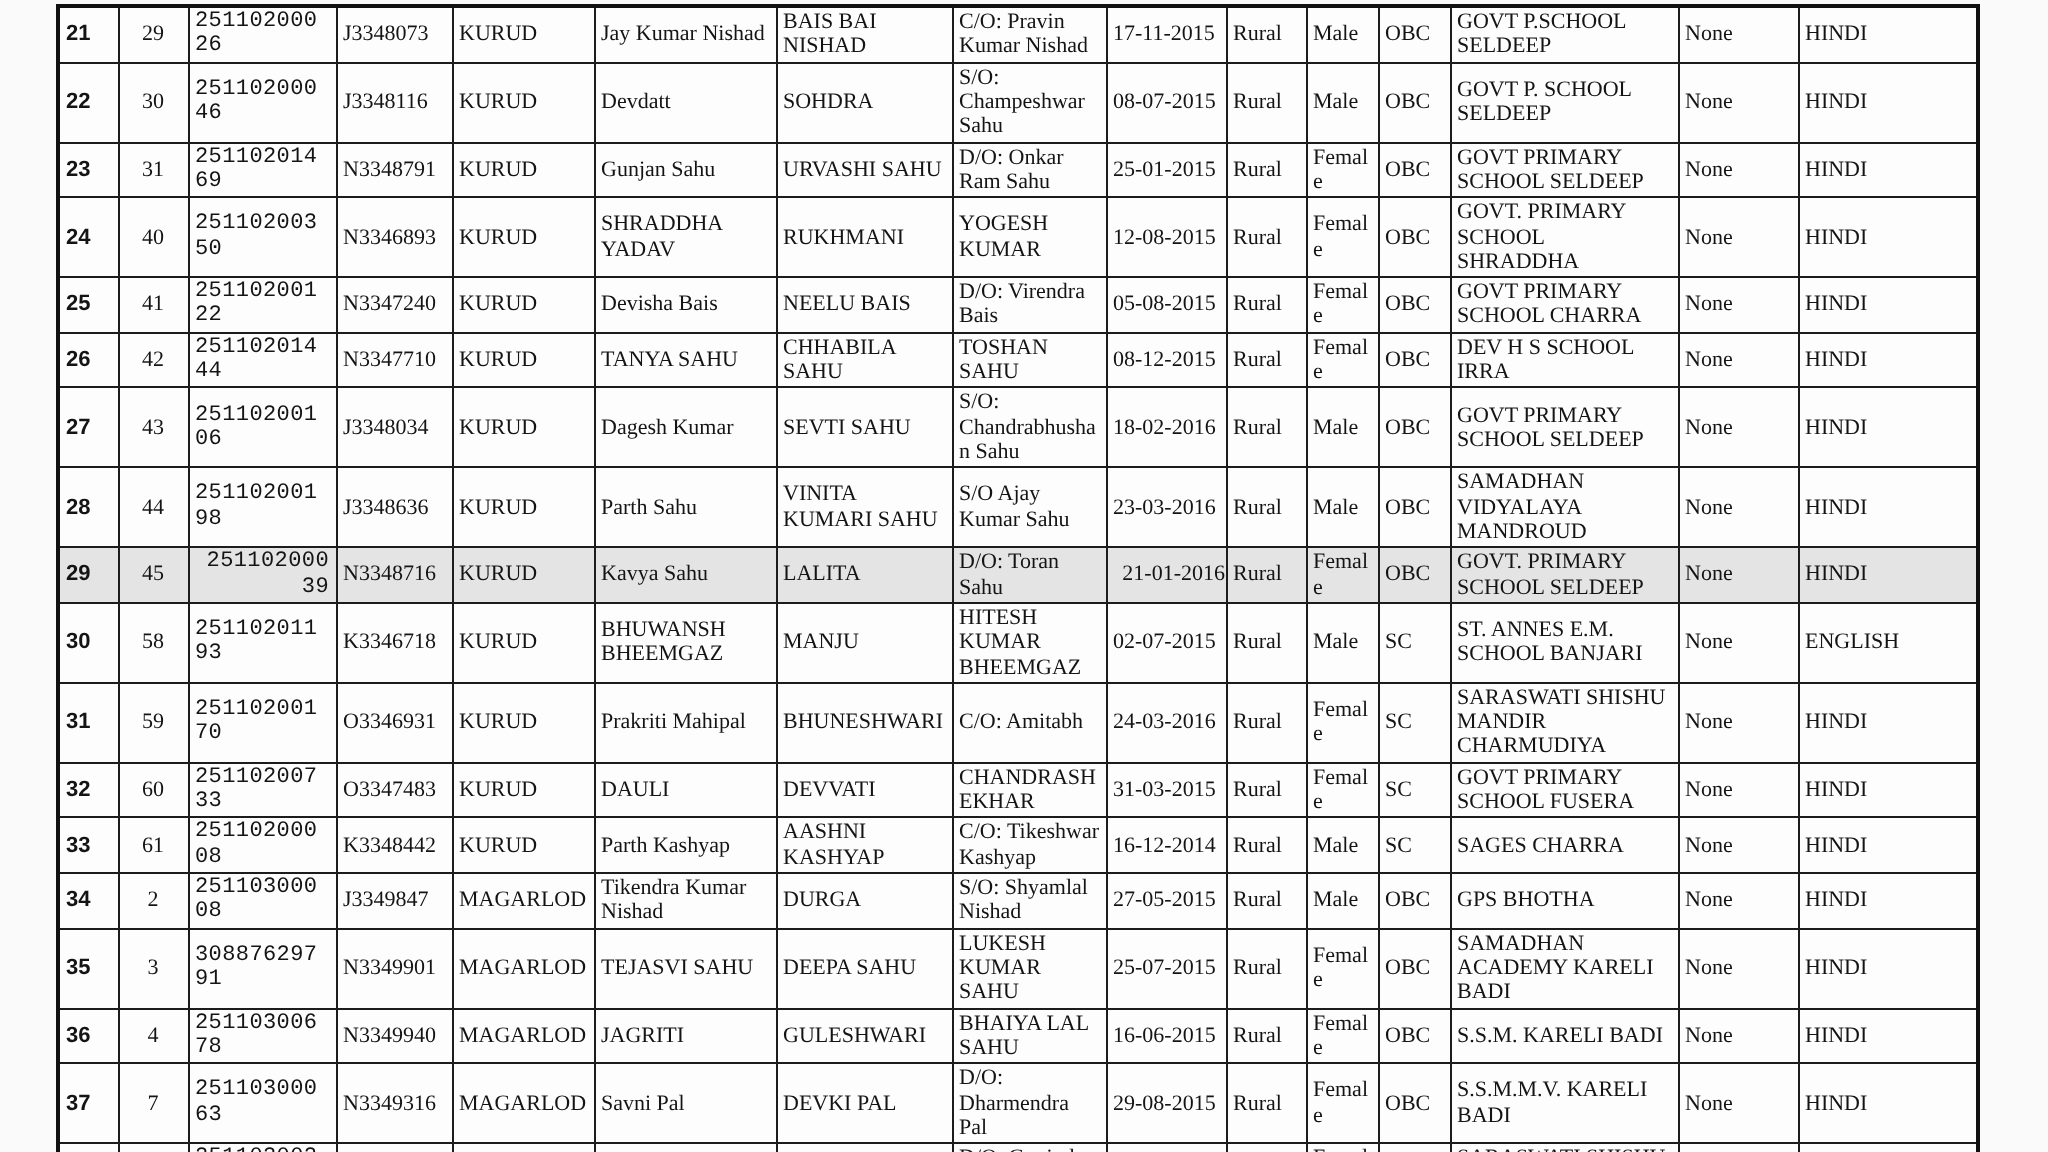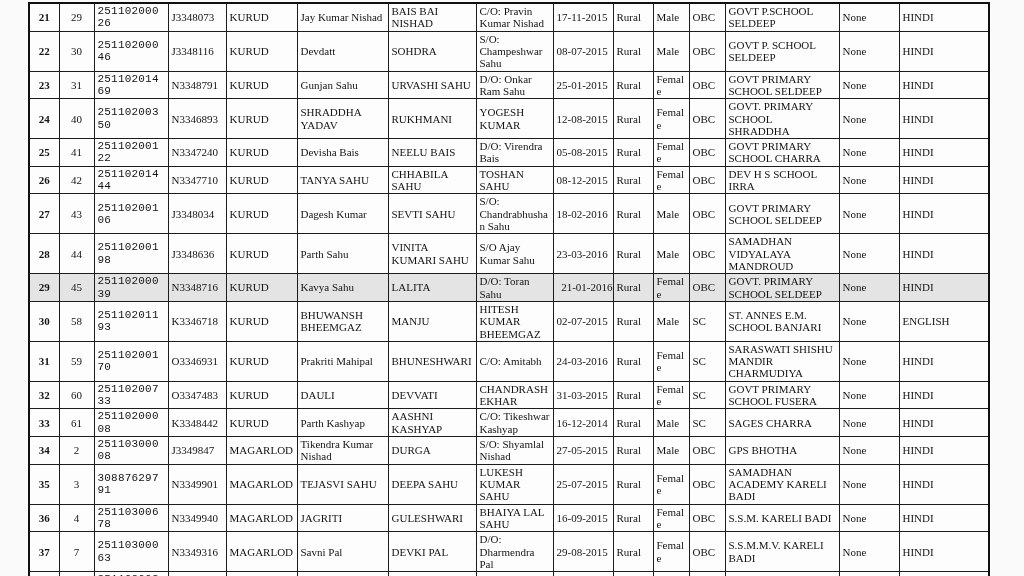--- a/index.html
+++ b/index.html
@@ -29,27 +29,27 @@
     line-height: 1.12;
     vertical-align: middle;
     word-wrap: break-word;
     overflow: hidden;
   }
   table.register { border: 2px solid #111; }
   table.register tr { height: 26px; }
   td.col-sno {
     font-weight: bold;
     font-size: 12.5px;
-    text-align: center;
-    font-family: Liberation Serif, serif;
+    text-align: left;
+    font-family: Liberation Sans, sans-serif;
   }
   td.col-reg_no { text-align: center; }
   td.col-student_id { letter-spacing: 0.2px; font-family: Liberation Mono, monospace; }
   tr.highlighted { background: #e4e4e4; }
-  tr.highlighted td.col-student_id { }
+  tr.highlighted td.col-student_id { text-align: right; }
   tr.highlighted td.col-dob { text-align: right; padding-right: 0; }
   
   col.c-sno        { width: 30px; }
   col.c-reg_no     { width: 35px; }
   col.c-student_id { width: 74px; }
   col.c-code       { width: 58px; }
   col.c-block      { width: 71px; }
   col.c-student    { width: 91px; }
   col.c-mother     { width: 88px; }
   col.c-father     { width: 77px; }
@@ -341,21 +341,21 @@
         </tr>
         <tr>
           <td class="col-sno">36</td>
           <td class="col-reg_no">4</td>
           <td class="col-student_id">25110300678</td>
           <td class="col-code">N3349940</td>
           <td class="col-block">MAGARLOD</td>
           <td class="col-student_name">JAGRITI</td>
           <td class="col-mother_name">GULESHWARI</td>
           <td class="col-father_name">BHAIYA LAL SAHU</td>
-          <td class="col-dob">16-09-2015</td>
+          <td class="col-dob">16-06-2015</td>
           <td class="col-area">Rural</td>
           <td class="col-gender">Female</td>
           <td class="col-category">OBC</td>
           <td class="col-school">S.S.M. KARELI BADI</td>
           <td class="col-disability">None</td>
           <td class="col-medium">HINDI</td>
         </tr>
         <tr>
           <td class="col-sno">37</td>
           <td class="col-reg_no">7</td>

